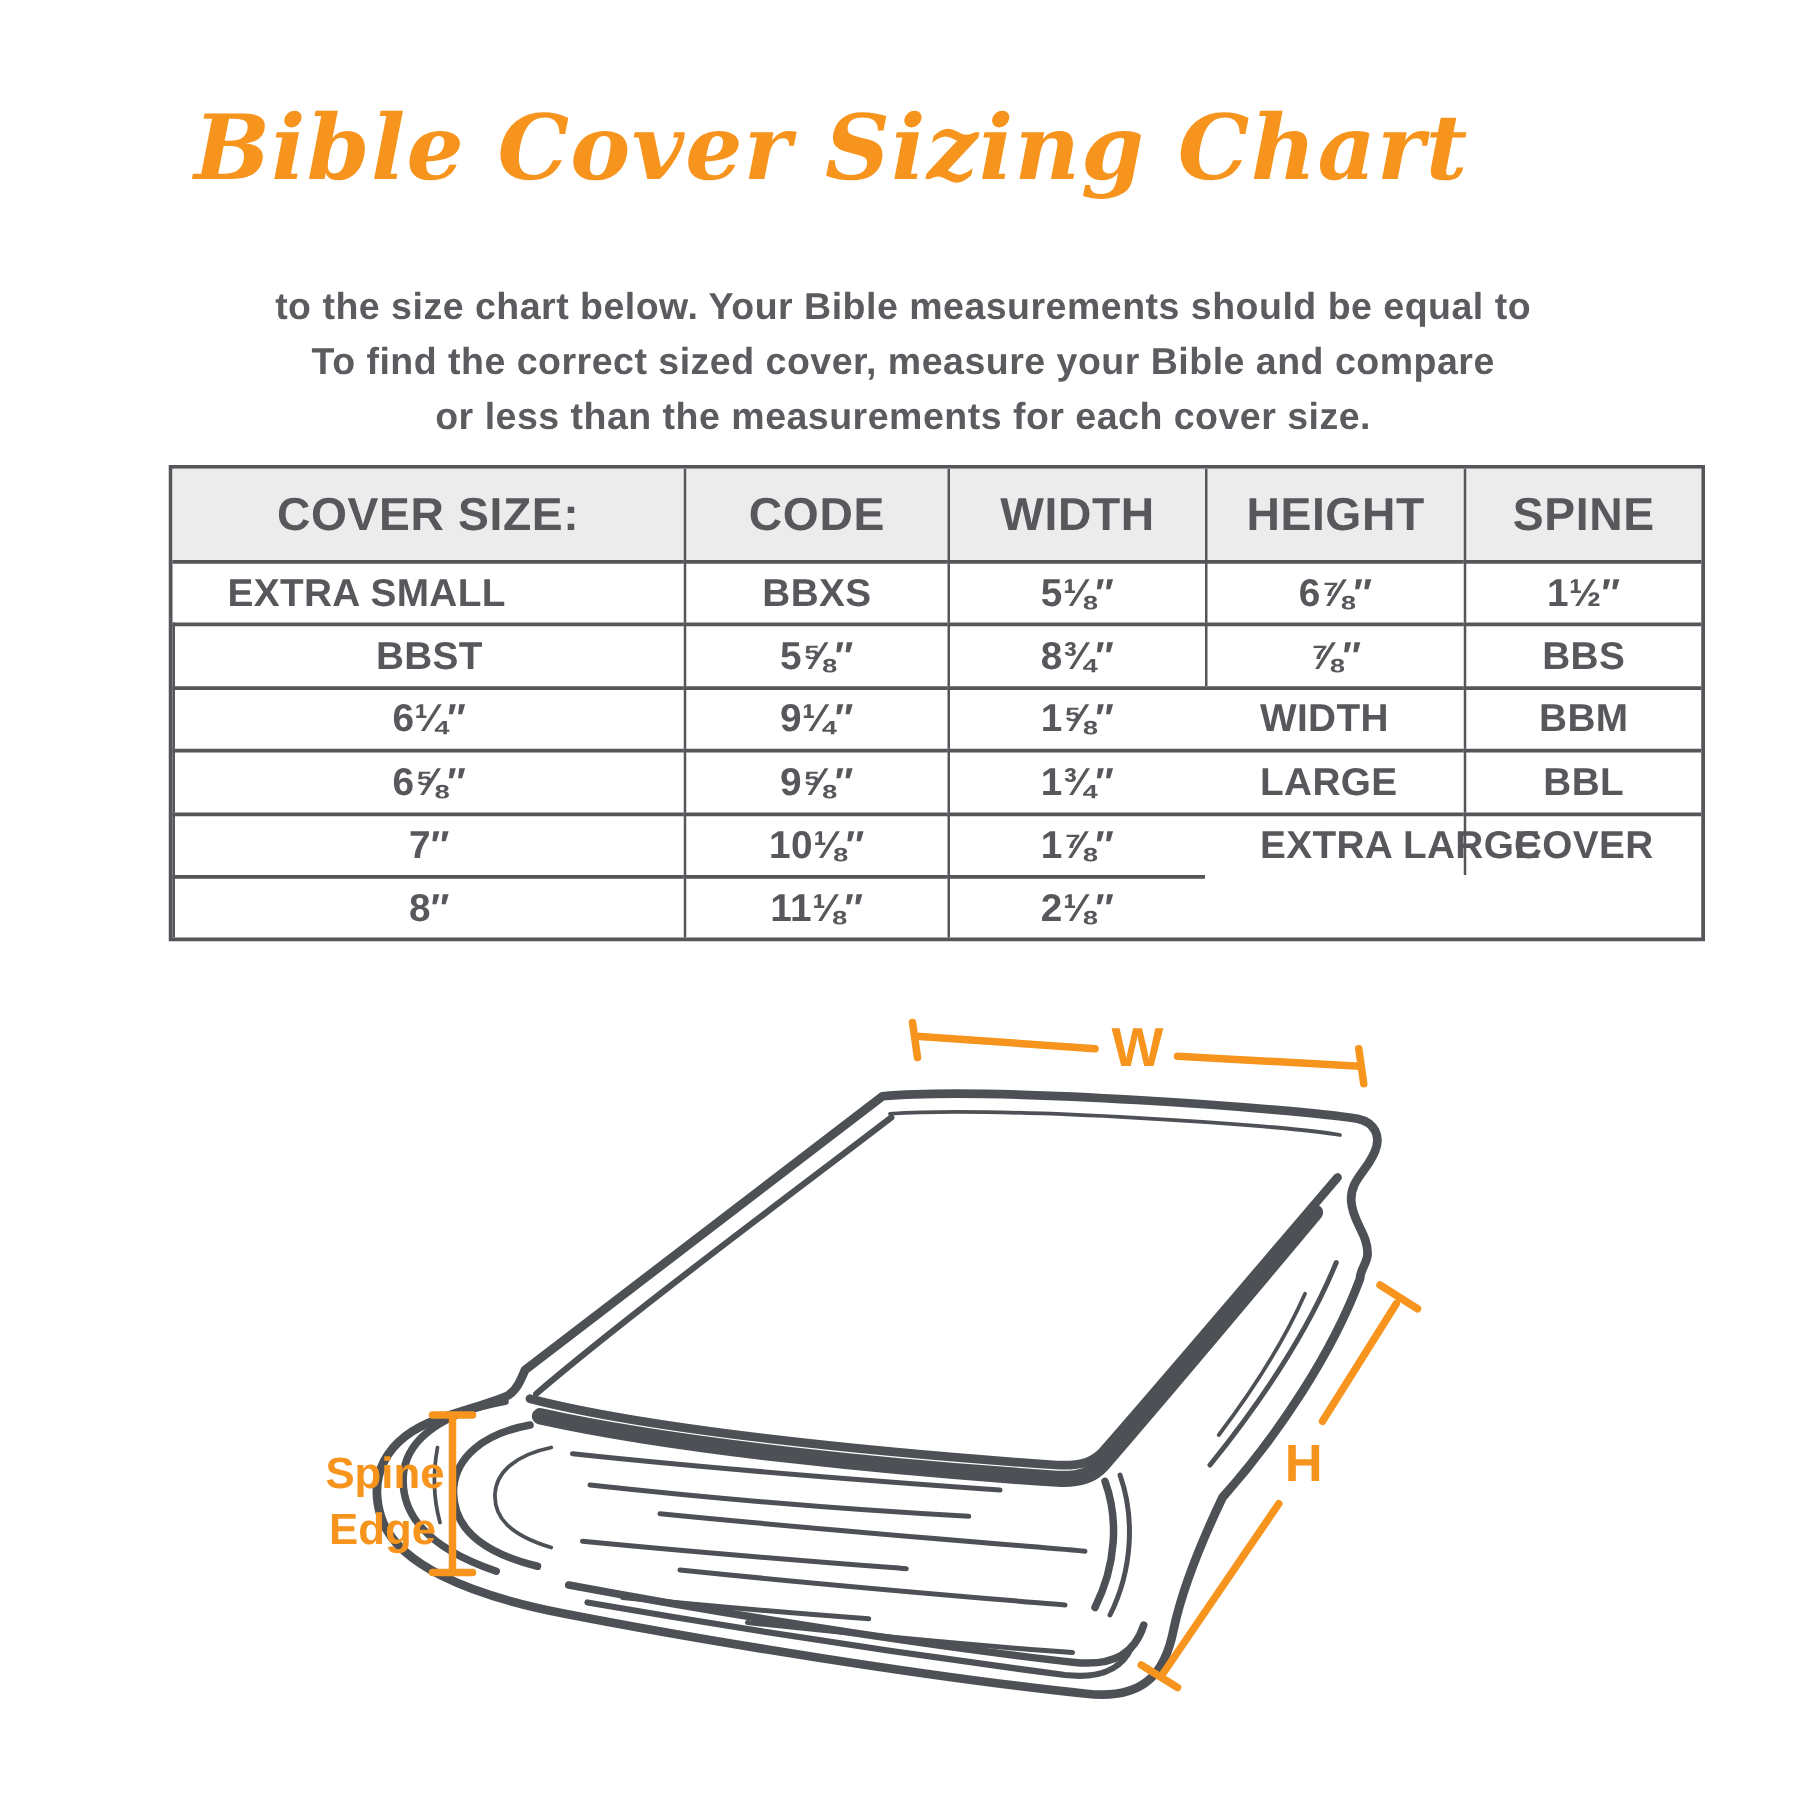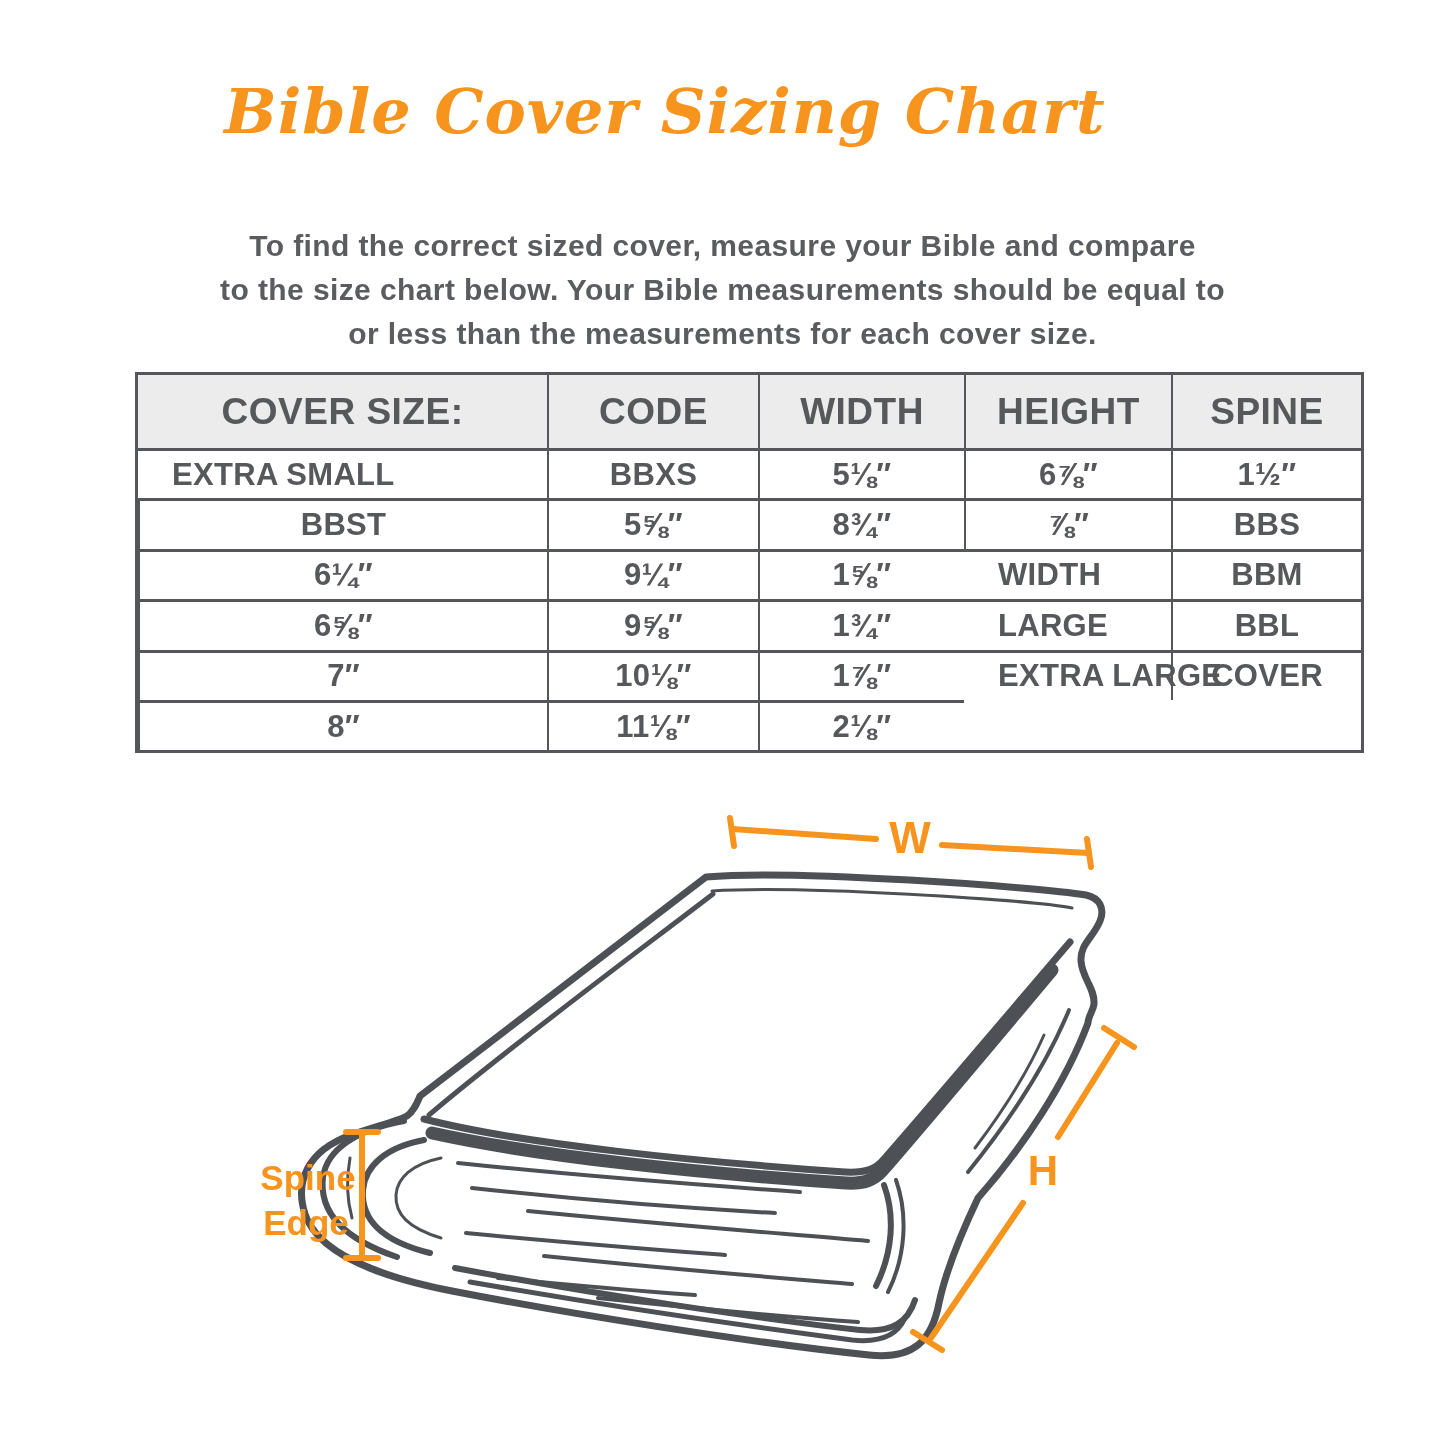--- a/index.html
+++ b/index.html
@@ -3,21 +3,21 @@
 <meta charset="utf-8">
 <style>
   html,body{margin:0;padding:0;}
   body{
     width:1445px;height:1445px;background:#ffffff;position:relative;overflow:hidden;
     font-family:"Liberation Sans", sans-serif;
   }
   .page-title{
     position:absolute;top:78px;left:0;width:1330px;text-align:center;
     font-family:"DejaVu Serif", serif;font-style:italic;font-weight:bold;
-    font-size:62px;line-height:1.1;color:#F7941E;letter-spacing:1px;white-space:nowrap;
+    font-size:72px;line-height:1.1;color:#F7941E;letter-spacing:1px;white-space:nowrap;
   }
   .subtitle{
     position:absolute;top:224px;left:0;width:1445px;text-align:center;
     font-size:30px;line-height:44px;font-weight:bold;color:#5B5C5F;letter-spacing:0.4px;
   }
   .size-table{
     position:absolute;left:108px;top:372px;width:1229px;
     border:3px solid #55565A;box-sizing:border-box;
     display:grid;
     grid-template-columns:409px 211px 206px 207px 190px;
@@ -26,32 +26,32 @@
     margin-left:27px;
   }
   .cell{
     display:flex;align-items:center;justify-content:center;
     font-weight:bold;font-size:31px;letter-spacing:0.3px;
     border-left:2px solid #55565A;box-sizing:border-box;white-space:nowrap;
   }
   .cell.first-col{border-left:none;}
   .cell.hd{background:#ECECED;font-size:37px;letter-spacing:0.5px;}
   .cell.body-row{border-top:3px solid #55565A;}
-  .cell.size-col{justify-content:flex-start;padding-left:34px;}
+  .cell.size-col{justify-content:flex-start;padding-left:44px;}
   .diagram-wrap{position:absolute;left:0;top:780px;width:1445px;height:665px;}
   svg text{font-family:"Liberation Sans", sans-serif;font-weight:bold;fill:#F7941E;}
 </style>
 </head>
 <body>
 
 <div class="page-title">Bible Cover Sizing Chart</div>
 
 <div class="subtitle">
+  <div>to the size chart below. Your Bible measurements should be equal to</div>
   <div>To find the correct sized cover, measure your Bible and compare</div>
-  <div>to the size chart below. Your Bible measurements should be equal to</div>
   <div>or less than the measurements for each cover size.</div>
 </div>
 
 <div class="size-table">
 
   <div class="cell hd first-col size-col" style="justify-content:center;padding-left:0">COVER SIZE:</div>
   <div class="cell hd">CODE</div>
   <div class="cell hd">WIDTH</div>
   <div class="cell hd">HEIGHT</div>
   <div class="cell hd">SPINE</div>

